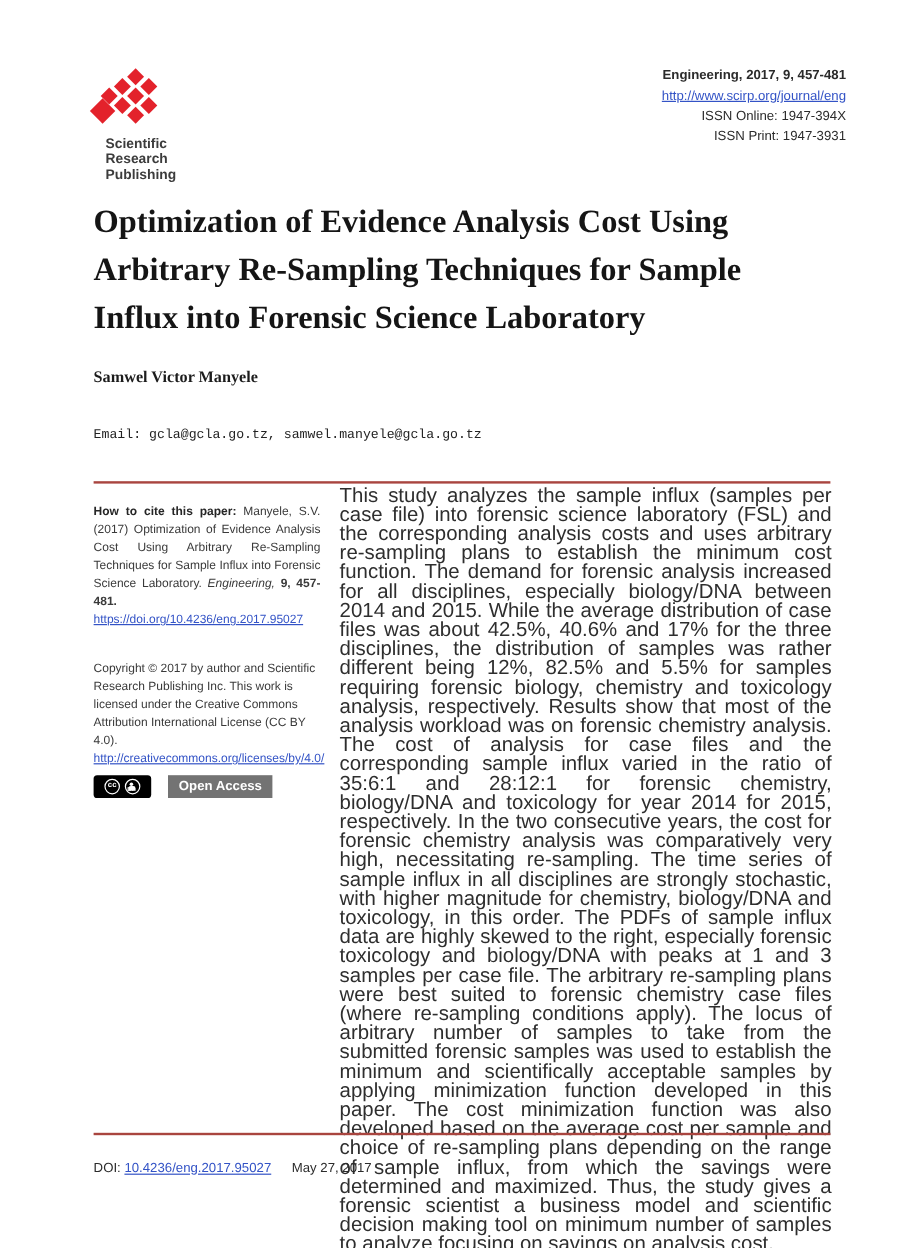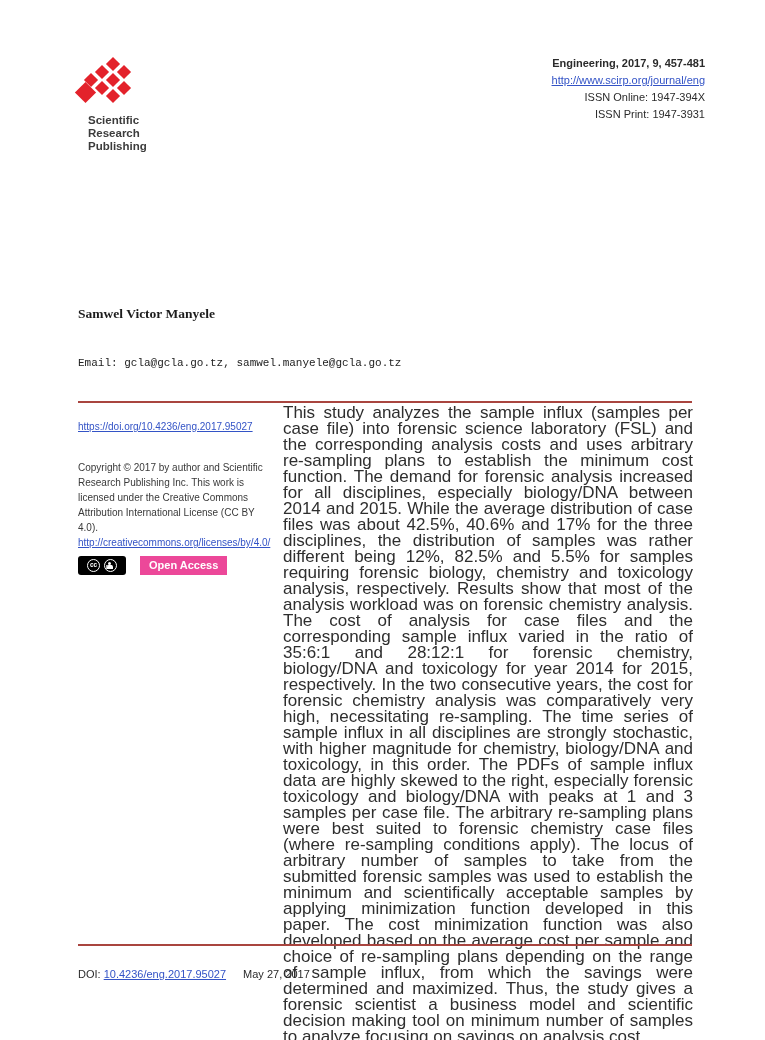--- a/index.html
+++ b/index.html
@@ -59,21 +59,21 @@
   .cc-circle { width:11px; height:11px; border:1.2px solid #fff; border-radius:50%;
                color:#fff; font-size:6.5px; font-weight:bold; display:flex;
                align-items:center; justify-content:center; line-height:1; }
   .person { position:relative; width:11px; height:11px; border:1.2px solid #fff; border-radius:50%; }
   .person i { position:absolute; left:3.4px; top:1.5px; width:3px; height:3px;
               background:#fff; border-radius:50%; }
   .person b { position:absolute; left:2.2px; top:5px; width:5.6px; height:4px;
               background:#fff; border-radius:2px 2px 0 0; }
   .cc-by { position:absolute; bottom:0.5px; left:50%; transform:translateX(4px);
            color:#fff; font-size:4.5px; font-weight:bold; }
-  .oa-badge { height:19px; background:#ec4899; color:#fff; font-weight:bold;
+  .oa-badge { height:19px; background:#737373; color:#fff; font-weight:bold;
               font-size:11px; display:flex; align-items:center; padding:0 9px; }
 
   
   .abstract { position:absolute; left:283px; top:405px; width:410px; }
   .abstract h2 { margin:0 0 14px 0; font-family:"Liberation Serif", serif;
                  font-size:17.5px; font-weight:bold; color:#9d3a37; }
   .abstract p { margin:0; font-size:17px; line-height:16px; text-align:justify; color:#2e2e2e; }
 
   
   .footer { position:absolute; left:78px; top:968px; font-size:11px; color:#2b2b2b; }
@@ -103,26 +103,28 @@
     </div>
   </div>
 
   <div class="header-meta">
     <div class="journal">Engineering, 2017, 9, 457-481</div>
     <div><a>http://www.scirp.org/journal/eng</a></div>
     <div>ISSN Online: 1947-394X</div>
     <div>ISSN Print: 1947-3931</div>
   </div>
 
+  <div class="title">Optimization of Evidence Analysis Cost Using Arbitrary Re-Sampling Techniques for Sample Influx into Forensic Science Laboratory</div>
   <div class="author">Samwel Victor Manyele</div>
   <div class="email">Email: gcla@gcla.go.tz, samwel.manyele@gcla.go.tz</div>
 
   <div class="rule rule-top"></div>
 
   <div class="sidebar">
+    <p><span class="lbl">How to cite this paper:</span><span> Manyele, S.V. (2017) Optimization of Evidence Analysis Cost Using Arbitrary Re-Sampling Techniques for Sample Influx into Forensic Science Laboratory. </span><span class="it">Engineering,</span><span class="bd"> 9, 457-481.</span></p>
     <p><a>https://doi.org/10.4236/eng.2017.95027</a></p>
 
     <div class="gap14"></div>
 
     <div class="gap14"></div>
     <p style="text-align:left">Copyright © 2017 by author and Scientific Research Publishing Inc. This work is licensed under the Creative Commons Attribution International License (CC BY 4.0).</p>
     <p><a>http://creativecommons.org/licenses/by/4.0/</a></p>
 
     <div class="badges">
       <div class="cc-badge">

